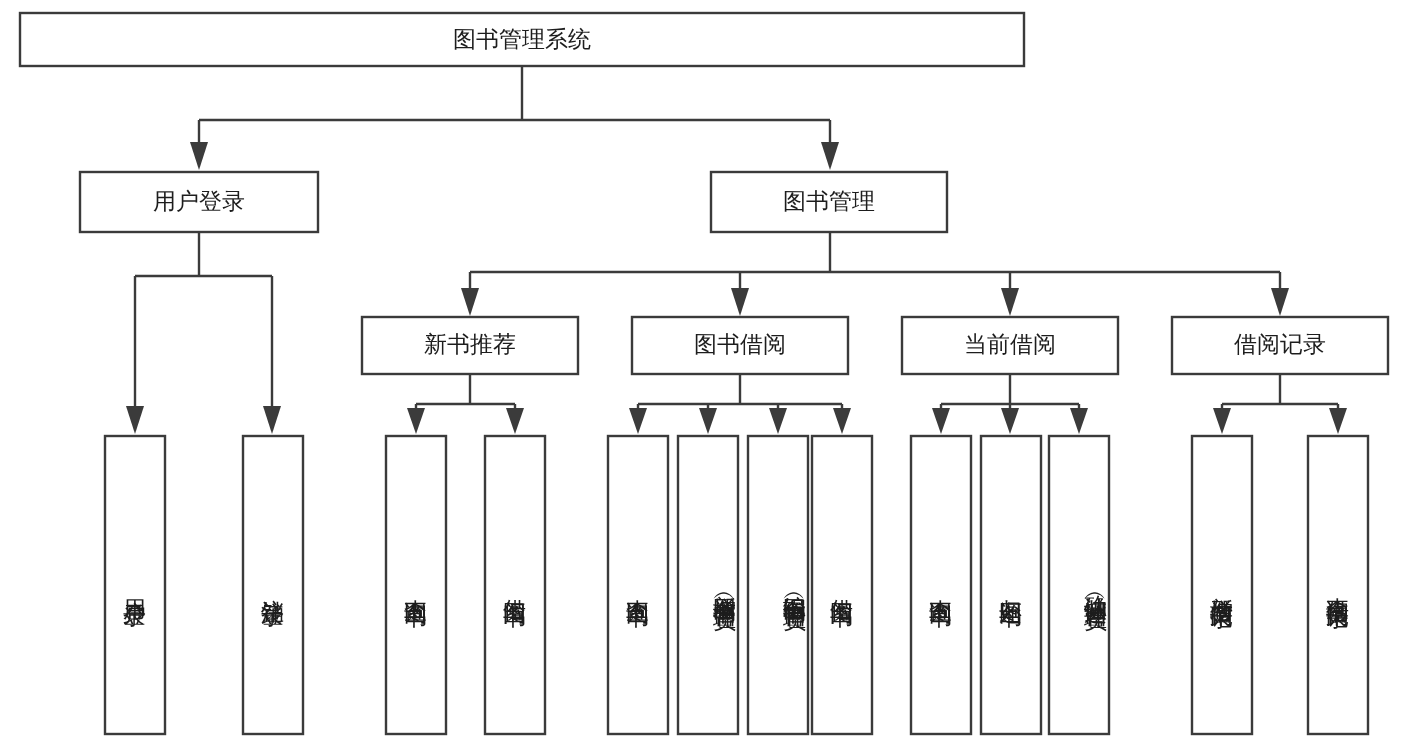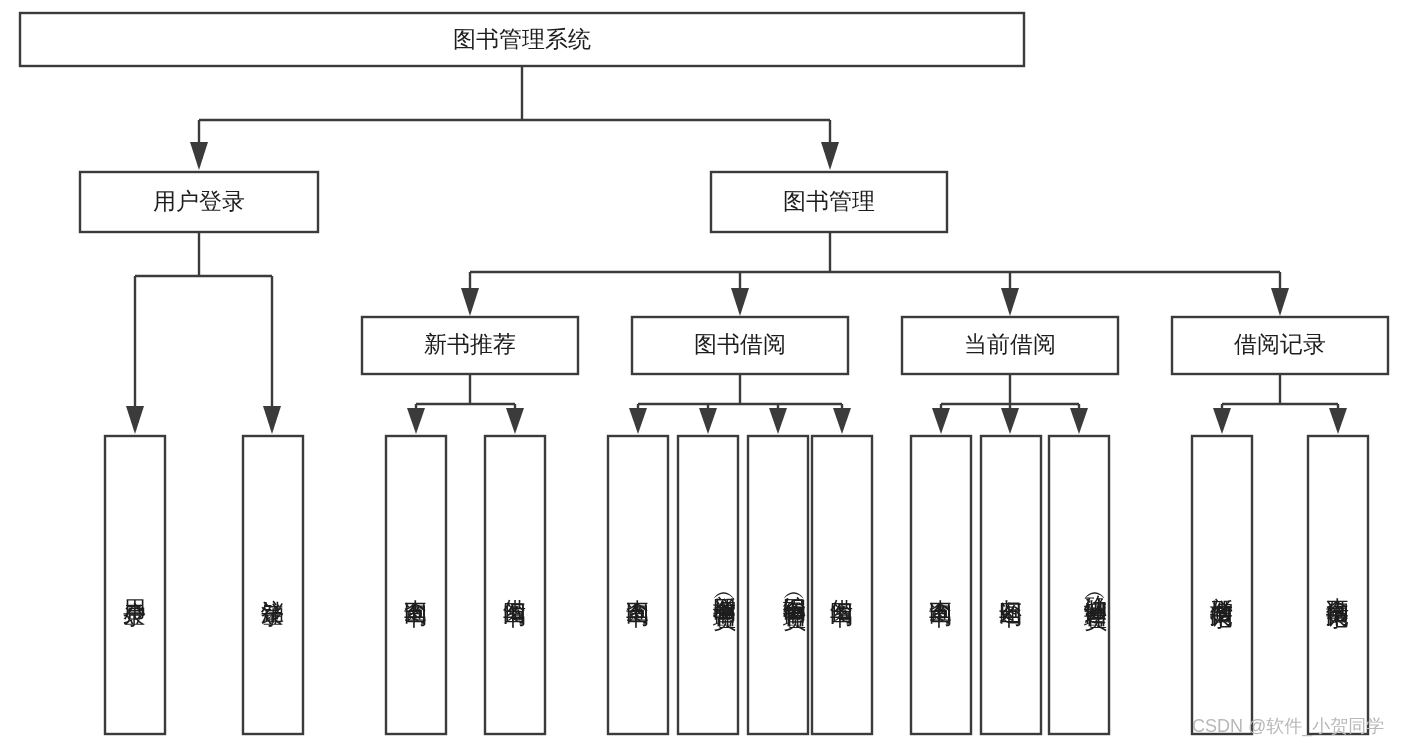--- a/index.html
+++ b/index.html
@@ -231,15 +231,14 @@
   <div class="node-label-v" style="left:748px; top:441px; width:60px; height:290px; display:flex; align-items:flex-start; justify-content:center;">编辑图书（管理员）</div>
   <div class="node-label-v" style="left:812px; top:436px; width:60px; height:298px; display:flex; align-items:center; justify-content:center;">借阅图书</div>
 
   <div class="node-label-v" style="left:911px; top:436px; width:60px; height:298px; display:flex; align-items:center; justify-content:center;">查询图书</div>
   <div class="node-label-v" style="left:981px; top:436px; width:60px; height:298px; display:flex; align-items:center; justify-content:center;">归还图书</div>
   <div class="node-label-v" style="left:1049px; top:441px; width:60px; height:290px; display:flex; align-items:flex-start; justify-content:center;">确认归还（管理员）</div>
 
   <div class="node-label-v" style="left:1192px; top:436px; width:60px; height:298px; display:flex; align-items:center; justify-content:center;">新增借阅记录</div>
   <div class="node-label-v" style="left:1308px; top:436px; width:60px; height:298px; display:flex; align-items:center; justify-content:center;">查询借阅记录</div>
 
-  <div class="watermark" style="left:1192px; top:714px;">CSDN @软件_小贺同学</div>
 
 </div>
 
 </body></html>

